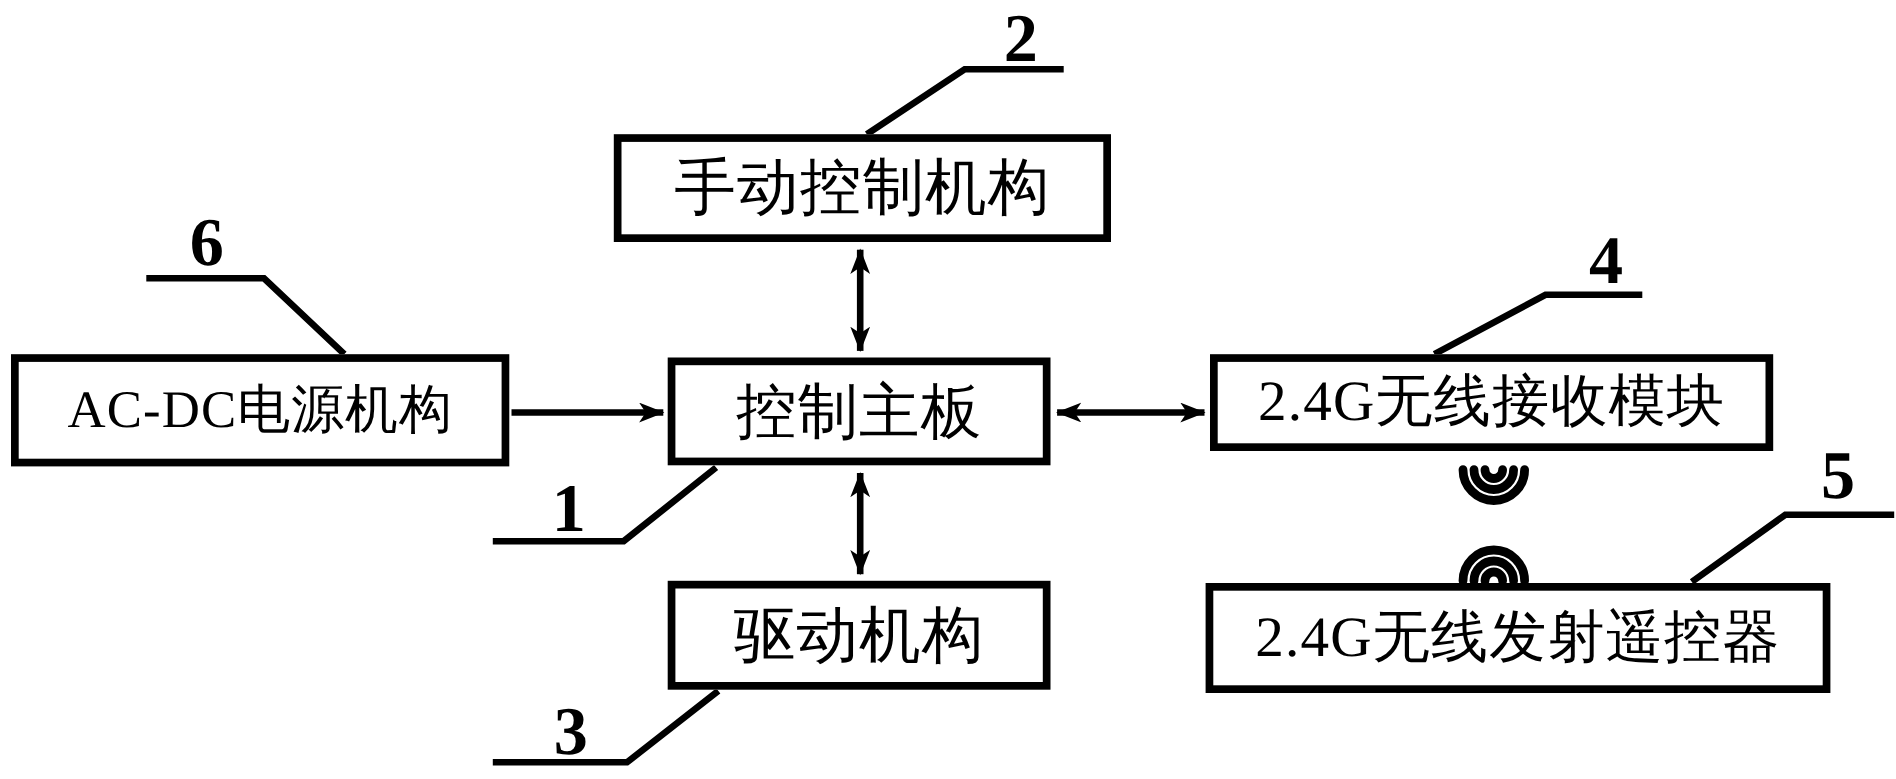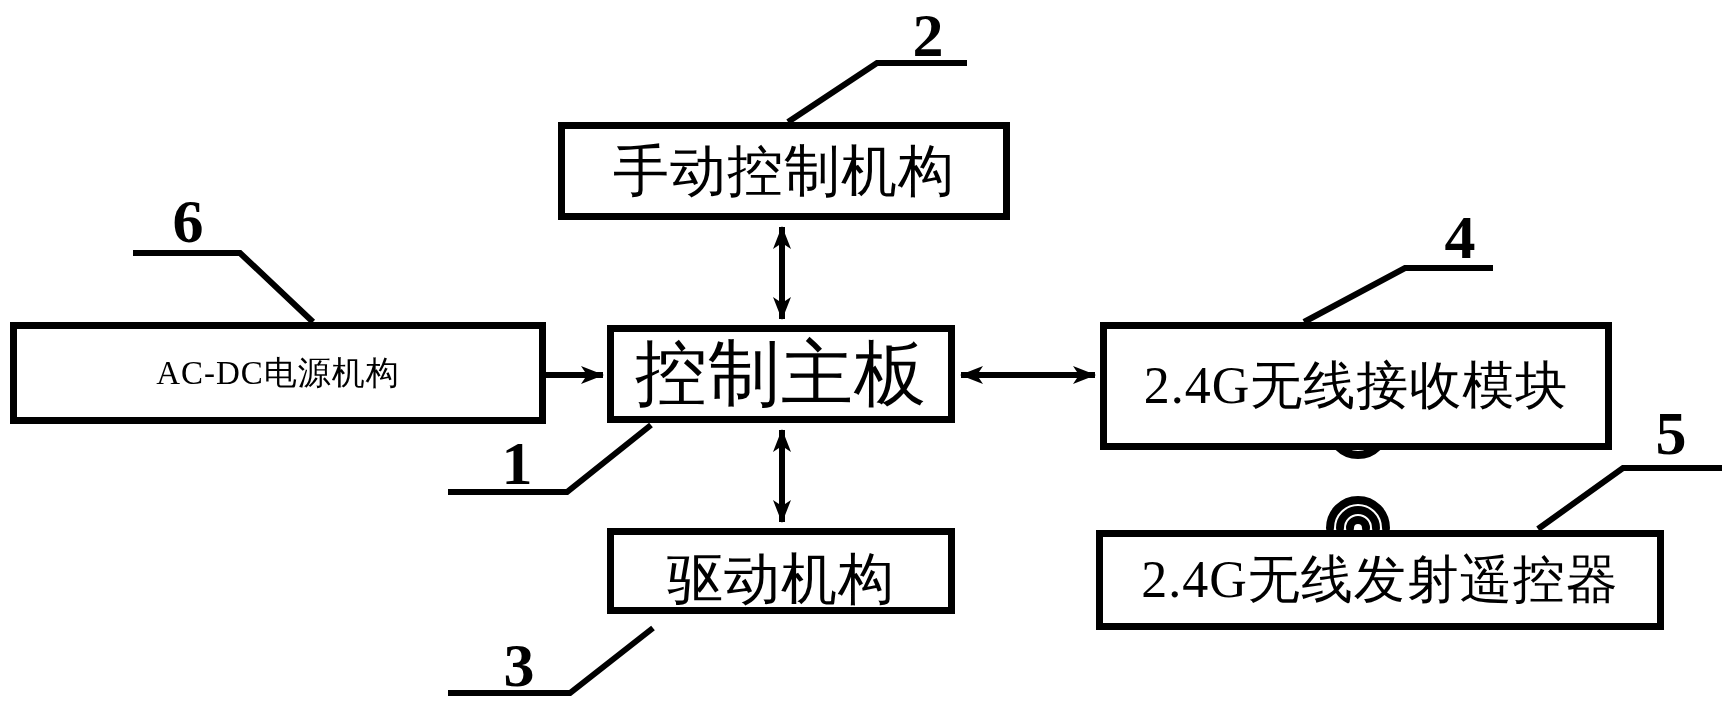--- a/index.html
+++ b/index.html
@@ -31,24 +31,24 @@
     border: 7px solid #000000;
     display: flex;
     align-items: center;
     justify-content: center;
     white-space: nowrap;
     font-weight: 400;
     line-height: 1;
     letter-spacing: 1px;
   }
   #node-manual   { left: 558px;  top: 122px; width: 452px; height: 98px;  font-size: 56px; }
-  #node-acdc     { left: 10px;   top: 322px; width: 536px; height: 102px; font-size: 33px; }
-  #node-board    { left: 607px;  top: 325px; width: 348px; height: 98px;  font-size: 72px; justify-content: center; }
-  #node-receiver { left: 1100px; top: 322px; width: 512px; height: 128px; font-size: 52px; }
-  #node-drive    { left: 607px;  top: 528px; width: 348px; height: 86px;  font-size: 56px; align-items: flex-end; }
+  #node-acdc     { left: 10px;   top: 322px; width: 453px; height: 102px; font-size: 48px; }
+  #node-board    { left: 607px;  top: 325px; width: 348px; height: 98px;  font-size: 55px; justify-content: center; }
+  #node-receiver { left: 1100px; top: 322px; width: 512px; height: 88px; font-size: 52px; }
+  #node-drive    { left: 607px;  top: 528px; width: 348px; height: 99px;  font-size: 56px; }
   #node-remote   { left: 1072px; top: 530px; width: 568px; height: 100px; font-size: 52px; margin-left: 24px; }
   .ref-num {
     position: absolute;
     font-size: 62px;
     font-weight: 700;
     line-height: 1;
     text-align: center;
     width: 90px;
   }
   #ref-2 { left: 883px;  top: 4px;   }

